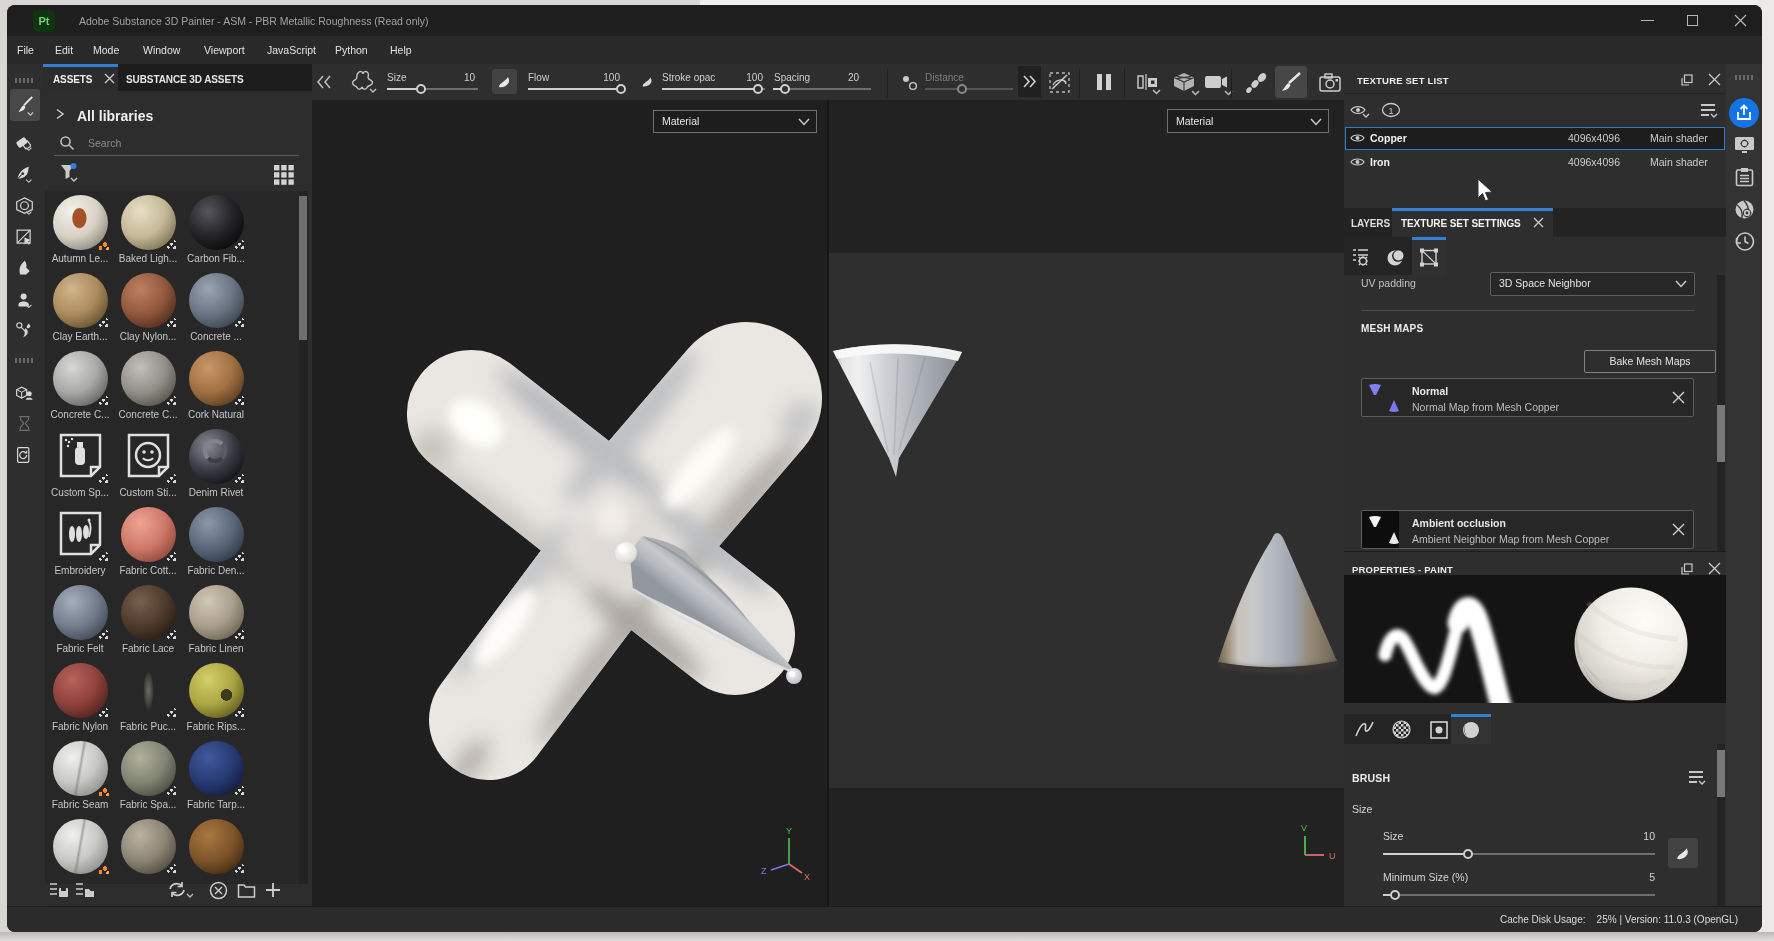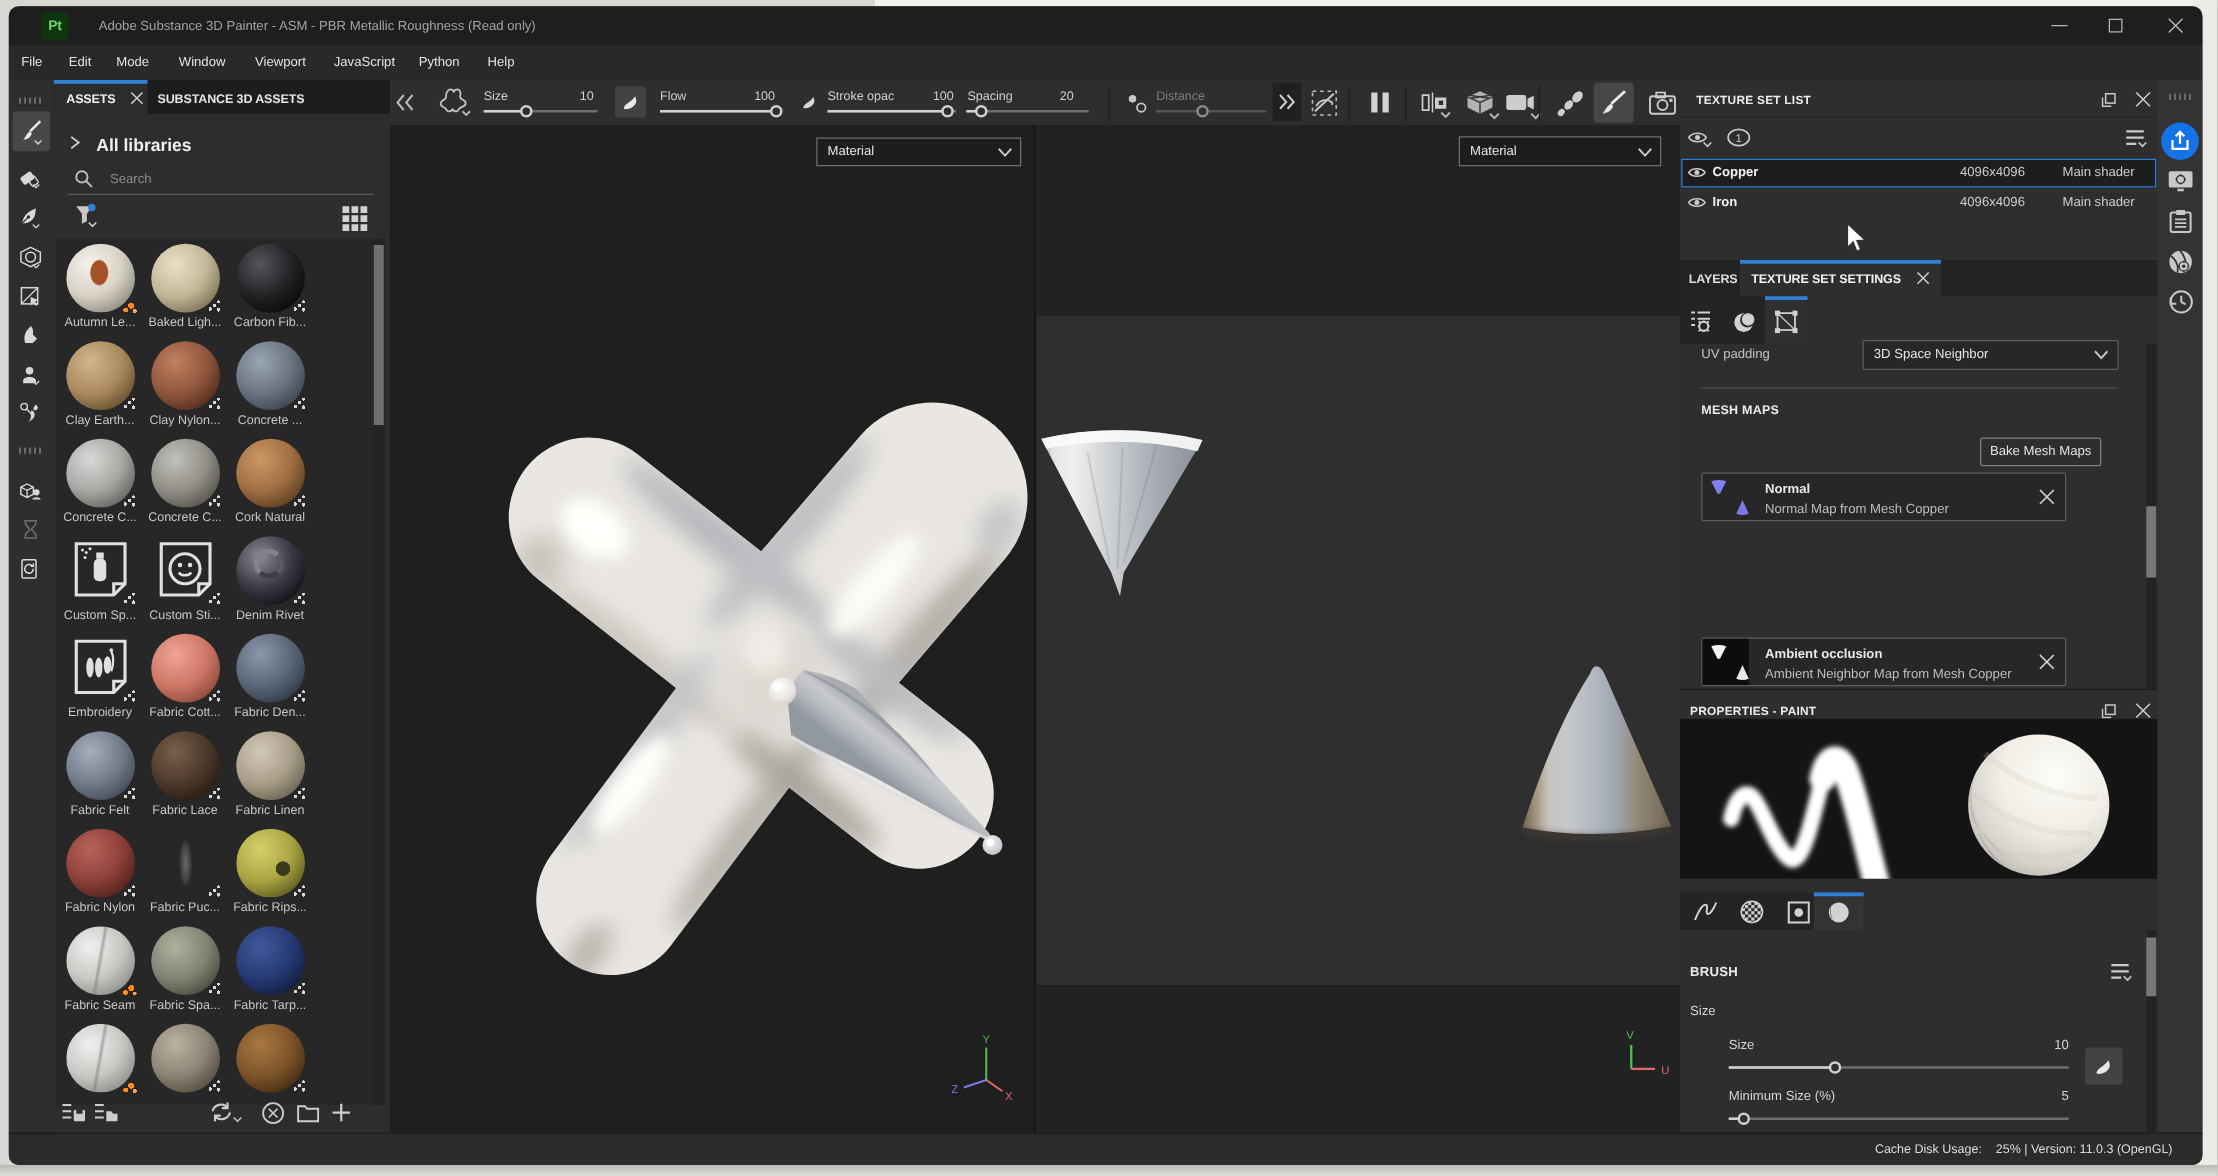--- a/index.html
+++ b/index.html
@@ -10,21 +10,21 @@
 .txt{color:#d8d8d8;font-size:10.5px;white-space:nowrap}
 .dim{color:#9a9a9a}
 .b{font-weight:bold}
 .sliderTrack{position:absolute;height:2px;background:#6e6e6e}
 .sliderFill{position:absolute;height:2px;background:#d0d0d0}
 .knob{position:absolute;width:10px;height:10px;border-radius:50%;border:2px solid #d0d0d0;background:#2e2e2e}
 .thumb{position:absolute;width:55px;height:55px;border-radius:50%}
 .tlabel{position:absolute;width:68px;text-align:center;font-size:10px;color:#c6c6c6;white-space:nowrap;overflow:hidden}
 .bdg{position:absolute;width:11px;height:11px;background-image:radial-gradient(circle 1.4px at 2.2px 8.2px,#d8d8d8 99%,transparent),radial-gradient(circle 1.4px at 5.6px 5.2px,#d8d8d8 99%,transparent),radial-gradient(circle 1.6px at 8.8px 8.8px,#d8d8d8 99%,transparent),radial-gradient(circle 1.1px at 8.8px 2.4px,#d8d8d8 99%,transparent)}
 .obdg{position:absolute;width:12px;height:12px;background-image:radial-gradient(circle 2px at 2.5px 9px,#ff8a1e 99%,transparent),radial-gradient(circle 2.4px at 7px 5.5px,#ff8a1e 99%,transparent),radial-gradient(circle 1.6px at 9.8px 9.8px,#ffa44e 99%,transparent)}
-.card{position:absolute;left:1354px;width:292px;height:39px;background:#272727;border:1px solid #5d5d5d;border-radius:2px}
+.card{position:absolute;left:1354px;width:333px;height:39px;background:#272727;border:1px solid #5d5d5d;border-radius:2px}
 .cardX{position:absolute;right:8px;top:12px;width:13px;height:13px}
 .ctitle{position:absolute;left:50px;top:6px;font-size:10.5px;font-weight:bold;color:#e8e8e8;white-space:nowrap}
 .csub{position:absolute;left:50px;top:22px;font-size:10.5px;color:#bdbdbd;white-space:nowrap}
 .vline{position:absolute;width:1px;background:#1f1f1f}
 .menu-item{position:absolute;top:31px;height:28px;line-height:28px;color:#e2e2e2;font-size:10.5px}
 .tbl{position:absolute;top:67px;font-size:10px;color:#cfcfcf;white-space:nowrap}
 .tbv{position:absolute;top:67px;font-size:10px;color:#cfcfcf;text-align:right;white-space:nowrap}
 </style>
 </head>
 <body>
@@ -587,21 +587,21 @@
       </svg>
 
     <div class="abs txt" style="left:1354px;top:272px;font-size:10.5px;color:#c2c2c2">UV padding</div>
     <div class="abs" style="left:1483px;top:267px;width:205px;height:24px;background:#272727;border:1px solid #5e5e5e;border-radius:2px"></div>
     <div class="abs txt" style="left:1492px;top:272px;font-size:10.5px;color:#e4e4e4">3D Space Neighbor</div>
     <svg class="abs" style="left:1668px;top:275px" width="12" height="8">
         <path d="M1 1 L6 6.5 L11 1" stroke="#c9c9c9" stroke-width="1.5" fill="none"></path>
       </svg>
     <div class="abs" style="left:1354px;top:305px;width:334px;height:1px;background:#4c4c4c"></div>
     <div class="abs txt b" style="left:1354px;top:318px;font-size:10px;letter-spacing:.2px;color:#ececec">MESH MAPS</div>
-    <div class="abs" style="left:1577px;top:345px;width:97px;height:23px;border:1px solid #808080;border-radius:2px;color:#e2e2e2;font-size:10.5px;text-align:center;line-height:21px">Bake Mesh Maps</div>
+    <div class="abs" style="left:1577px;top:345px;width:132px;height:23px;border:1px solid #808080;border-radius:2px;color:#e2e2e2;font-size:10.5px;text-align:center;line-height:21px">Bake Mesh Maps</div>
 
     <div class="card" style="top:373px">
       <svg class="cardX" width="13" height="13">
           <path d="M1 1 L12 12 M12 1 L1 12" stroke="#d2d2d2" stroke-width="1.4"></path>
         </svg>
       <svg class="abs" style="left:5px;top:4px" width="38" height="32" viewBox="0 0 38 32">
           <path d="M2 2 Q8 0 14 2 L9 12 L7 12 Z" fill="#8080f0"></path>
           <path d="M22 28 L27 17 L32 28 Q27 30 22 28 Z" fill="#7878ea"></path>
         </svg>
       <div class="ctitle">Normal</div>

